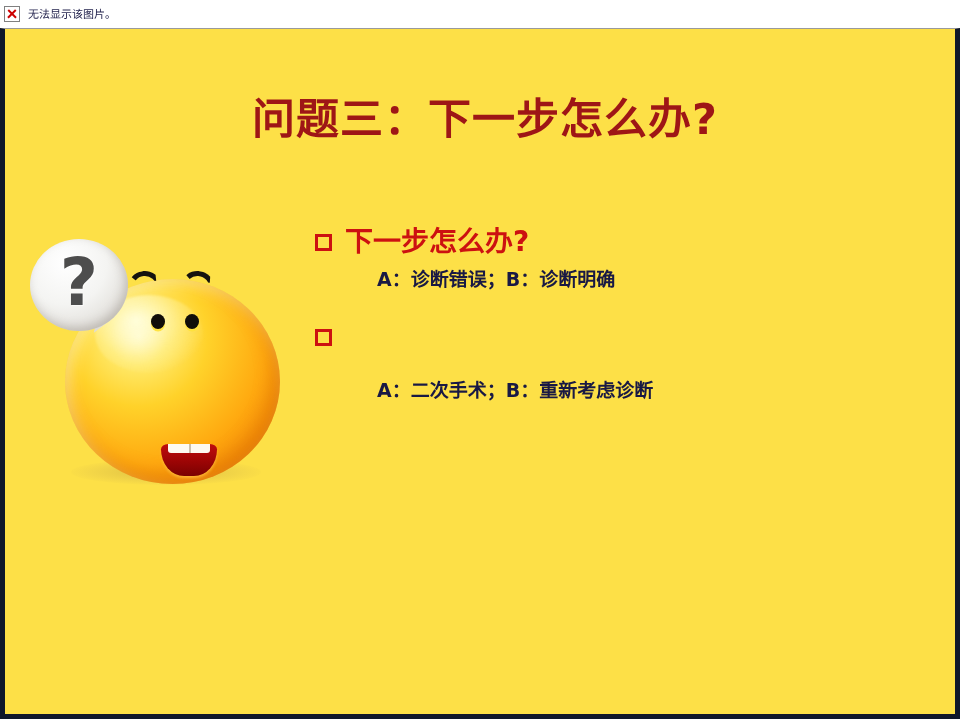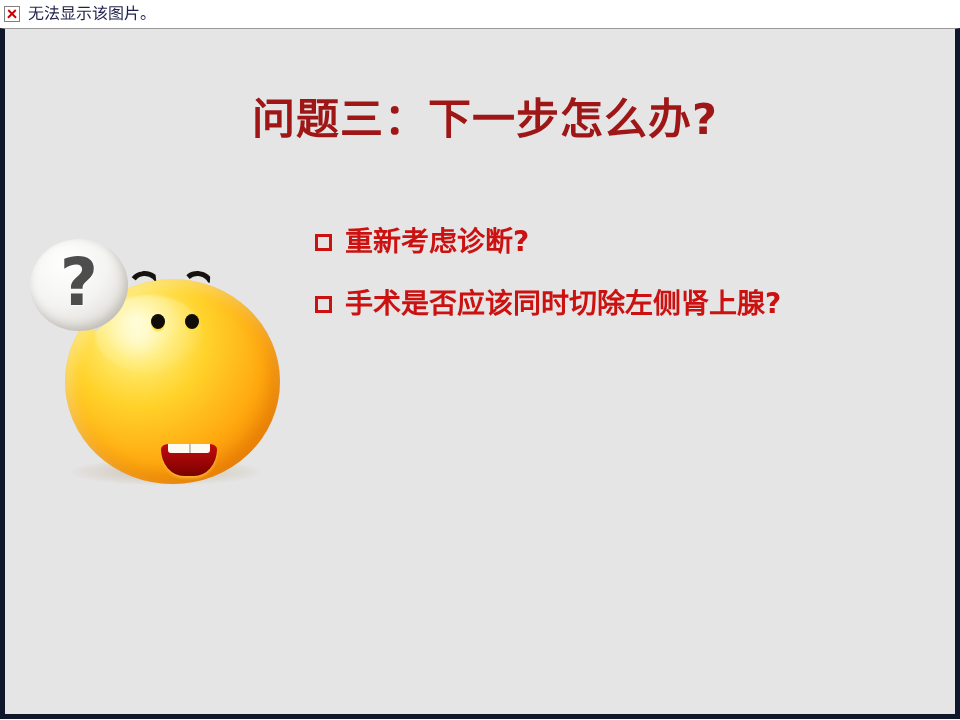--- a/index.html
+++ b/index.html
@@ -44,35 +44,35 @@
     left: 50%;
     top: 50%;
     width: 11px;
     height: 2.4px;
     background: #cc0000;
     transform-origin: center center;
   }
   #broken-image-icon::before { transform: translate(-50%,-50%) rotate(45deg); }
   #broken-image-icon::after  { transform: translate(-50%,-50%) rotate(-45deg); }
   #broken-image-label {
-    font-size: 16px;
+    font-size: 11px;
     line-height: 1;
     color: #1f1f4a;
     white-space: nowrap;
     font-family: "DejaVu Sans", sans-serif;
   }
 
   
   #slide {
     position: absolute;
     left: 0;
     top: 28px;
     width: 960px;
     height: 691px;
-    background: #e5e5e5;
+    background: #fde047;
     border: 5px solid #0f172a;
     border-top: 1px solid #9a9a9a;
   }
 
   
   #slide-title {
     position: absolute;
     left: 0;
     top: 55px;
     width: 960px;
@@ -281,32 +281,33 @@
     <div id="question-bubble-tail"></div>
     <div id="question-bubble"></div>
     <div id="question-mark-glyph">?</div>
   </div>
 
   <div id="question-list">
 
     <div class="question-block">
       <div class="question-headline">
         <span class="question-bullet-square"></span>
-        <span>重新考虑诊断?</span>
+        <span>下一步怎么办?</span>
       </div>
+      <div class="question-answer">A：诊断错误；B：诊断明确</div>
     </div>
 
     <div class="spacer-1"></div>
 
     <div class="question-block">
       <div class="question-headline">
         <span class="question-bullet-square"></span>
-        <span>手术是否应该同时切除左侧肾上腺?</span>
       </div>
     </div>
 
     <div class="spacer-2"></div>
 
     <div class="question-block">
+      <div class="question-answer">A：二次手术；B：重新考虑诊断</div>
     </div>
 
   </div>
 </div>
 
 </body></html>

